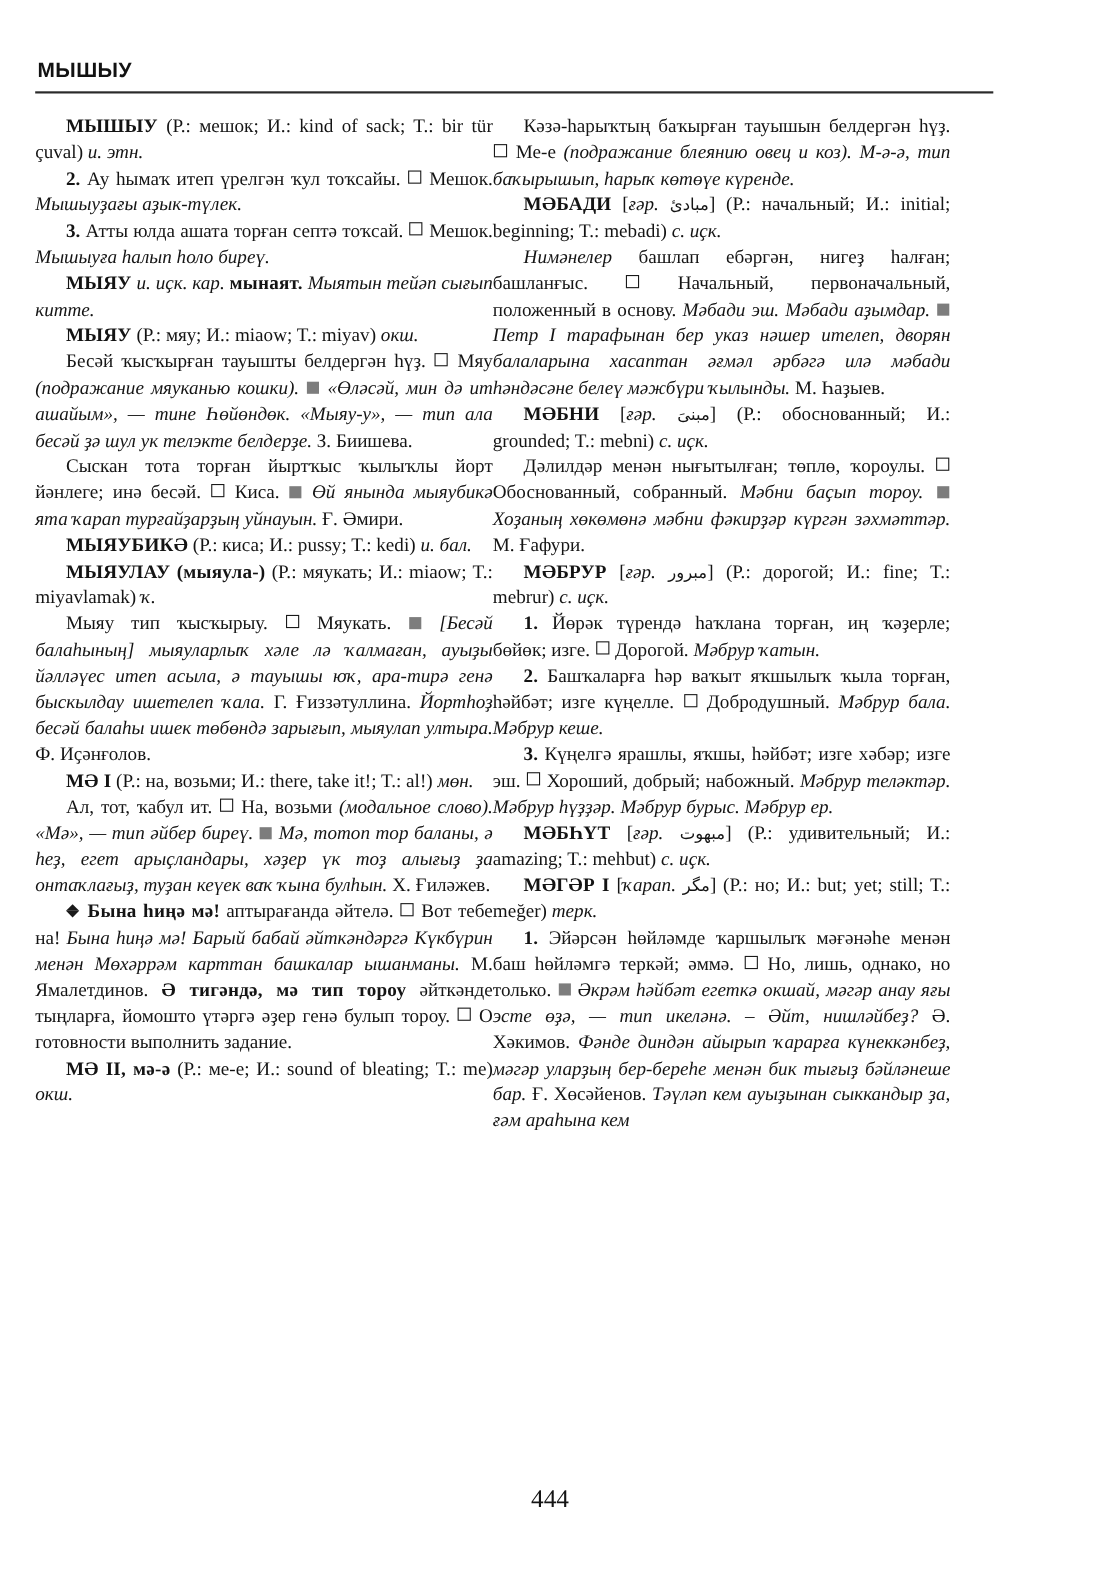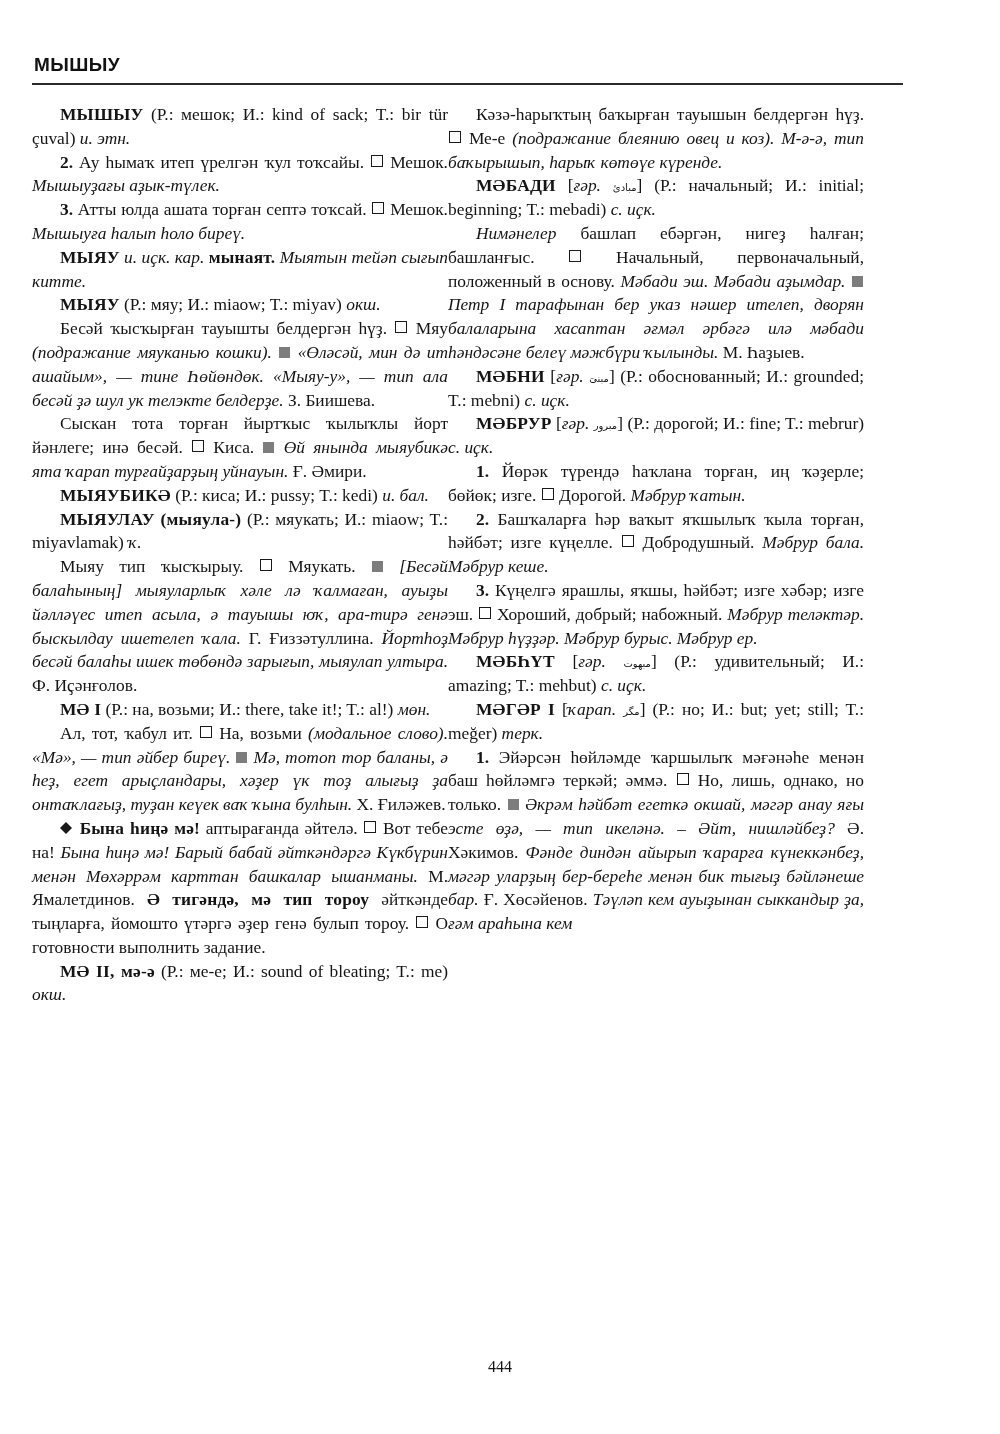--- a/index.html
+++ b/index.html
@@ -59,21 +59,21 @@
     letter-spacing: 0.2px;
   }
   .it {
     font-style: italic;
   }
   .num {
     font-weight: bold;
   }
   .ar {
     font-family: "DejaVu Sans", sans-serif;
-    font-size: 10px;
+    font-size: 15px;
     direction: rtl;
     unicode-bidi: isolate;
   }
   .sq {
     display: inline-block;
     width: 10px;
     height: 10px;
     border: 1.4px solid #1a1a1a;
     background: #fff;
     vertical-align: 1px;
@@ -106,21 +106,21 @@
     height: 0;
     border: 6px solid transparent;
     border-top-color: #1a1a1a;
   }
   .folio {
     position: absolute;
     left: 0;
     right: 0;
     bottom: 58px;
     text-align: center;
-    font-size: 16px;
+    font-size: 23px;
     color: #141414;
   }
 </style>
 </head>
 <body>
 
 <div class="page">
 
   <div class="running-head">МЫШЫУ</div>
   <div class="head-rule"></div>
@@ -153,20 +153,21 @@
     </div>
 
     <div class="col">
 
       <p><span>Кәзә-һарыҡтың баҡырған тауышын белдергән һүҙ.</span> <span class="sq"></span> <span>Ме-е</span> <span class="it">(подражание блеянию овец и коз). М-ә-ә, тип баҡырышып, һарыҡ көтөүе күренде.</span></p>
 
       <p><span class="hw">МӘБАДИ</span> [<span class="it">ғәр.</span> <span class="ar">مبادئ</span>] <span>(Р.: начальный; И.: initial; beginning; T.: mebadi)</span> <span class="it">с. иҫк.</span></p>
       <p><span class="it">Нимәнелер</span> <span>башлап ебәргән, нигеҙ һалған; башланғыс.</span> <span class="sq"></span> <span>Начальный, первоначальный, положенный в основу.</span> <span class="it">Мәбади эш. Мәбади аҙымдар.</span> <span class="fsq"></span> <span class="it">Петр I тарафынан бер указ нәшер ителеп, дворян балаларына хасаптан әғмәл әрбәгә илә мәбади һәндәсәне белеү мәжбүри ҡылынды.</span> <span>М. Һаҙыев.</span></p>
 
       <p><span class="hw">МӘБНИ</span> [<span class="it">ғәр.</span> <span class="ar">مبنىَ</span>] <span>(Р.: обоснованный; И.: grounded; T.: mebni)</span> <span class="it">с. иҫк.</span></p>
+      <p><span>Дәлилдәр менән нығытылған; төплө, ҡороулы.</span> <span class="sq"></span> <span>Обоснованный, собранный.</span> <span class="it">Мәбни баҫып тороу.</span> <span class="fsq"></span> <span class="it">Хоҙаның хөкөмөнә мәбни фәкирҙәр күргән зәхмәттәр.</span> <span>М. Ғафури.</span></p>
 
       <p><span class="hw">МӘБРУР</span> [<span class="it">ғәр.</span> <span class="ar">مبرور</span>] <span>(Р.: дорогой; И.: fine; T.: mebrur)</span> <span class="it">с. иҫк.</span></p>
       <p><span class="num">1.</span> <span>Йөрәк түрендә һаҡлана торған, иң ҡәҙерле; бөйөк; изге.</span> <span class="sq"></span> <span>Дорогой.</span> <span class="it">Мәбрур ҡатын.</span></p>
       <p><span class="num">2.</span> <span>Башҡаларға һәр ваҡыт яҡшылыҡ ҡыла торған, һәйбәт; изге күңелле.</span> <span class="sq"></span> <span>Добродушный.</span> <span class="it">Мәбрур бала. Мәбрур кеше.</span></p>
       <p><span class="num">3.</span> <span>Күңелгә ярашлы, яҡшы, һәйбәт; изге хәбәр; изге эш.</span> <span class="sq"></span> <span>Хороший, добрый; набожный.</span> <span class="it">Мәбрур теләктәр. Мәбрур һүҙҙәр. Мәбрур бурыс. Мәбрур ер.</span></p>
 
       <p><span class="hw">МӘБҺҮТ</span> [<span class="it">ғәр.</span> <span class="ar">مبهوت</span>] <span>(Р.: удивительный; И.: amazing; T.: mehbut)</span> <span class="it">с. иҫк.</span></p>
 
       <p><span class="hw">МӘГӘР I</span> [<span class="it">ҡарап.</span> <span class="ar">مگر</span>] <span>(Р.: но; И.: but; yet; still; T.: meğer)</span> <span class="it">терк.</span></p>
       <p><span class="num">1.</span> <span>Эйәрсән һөйләмде ҡаршылыҡ мәғәнәһе менән баш һөйләмгә теркәй; әммә.</span> <span class="sq"></span> <span>Но, лишь, однако, но только.</span> <span class="fsq"></span> <span class="it">Әкрәм һәйбәт егеткә окшай, мәгәр анау яғы эсте өҙә, — тип икеләнә. – Әйт, нишләйбеҙ?</span> <span>Ә. Хәкимов.</span> <span class="it">Фәнде диндән айырып ҡарарға күнеккәнбеҙ, мәгәр уларҙың бер-береһе менән бик тығыҙ бәйләнеше бар.</span> <span>Ғ. Хөсәйенов.</span> <span class="it">Тәүләп кем ауыҙынан сыккандыр ҙа, ғәм араһына кем</span></p>

